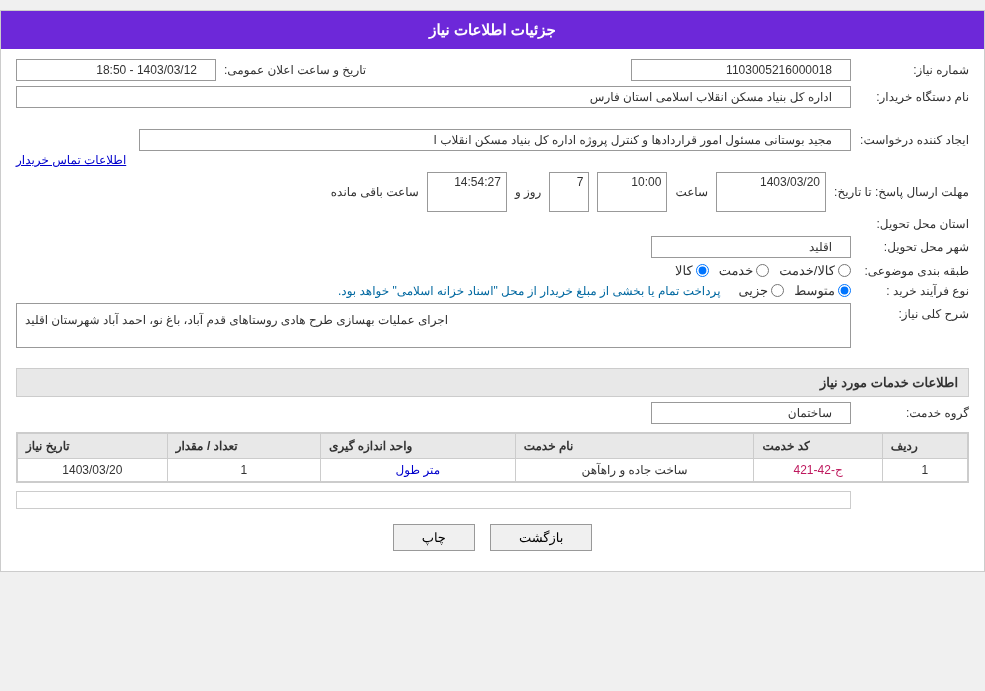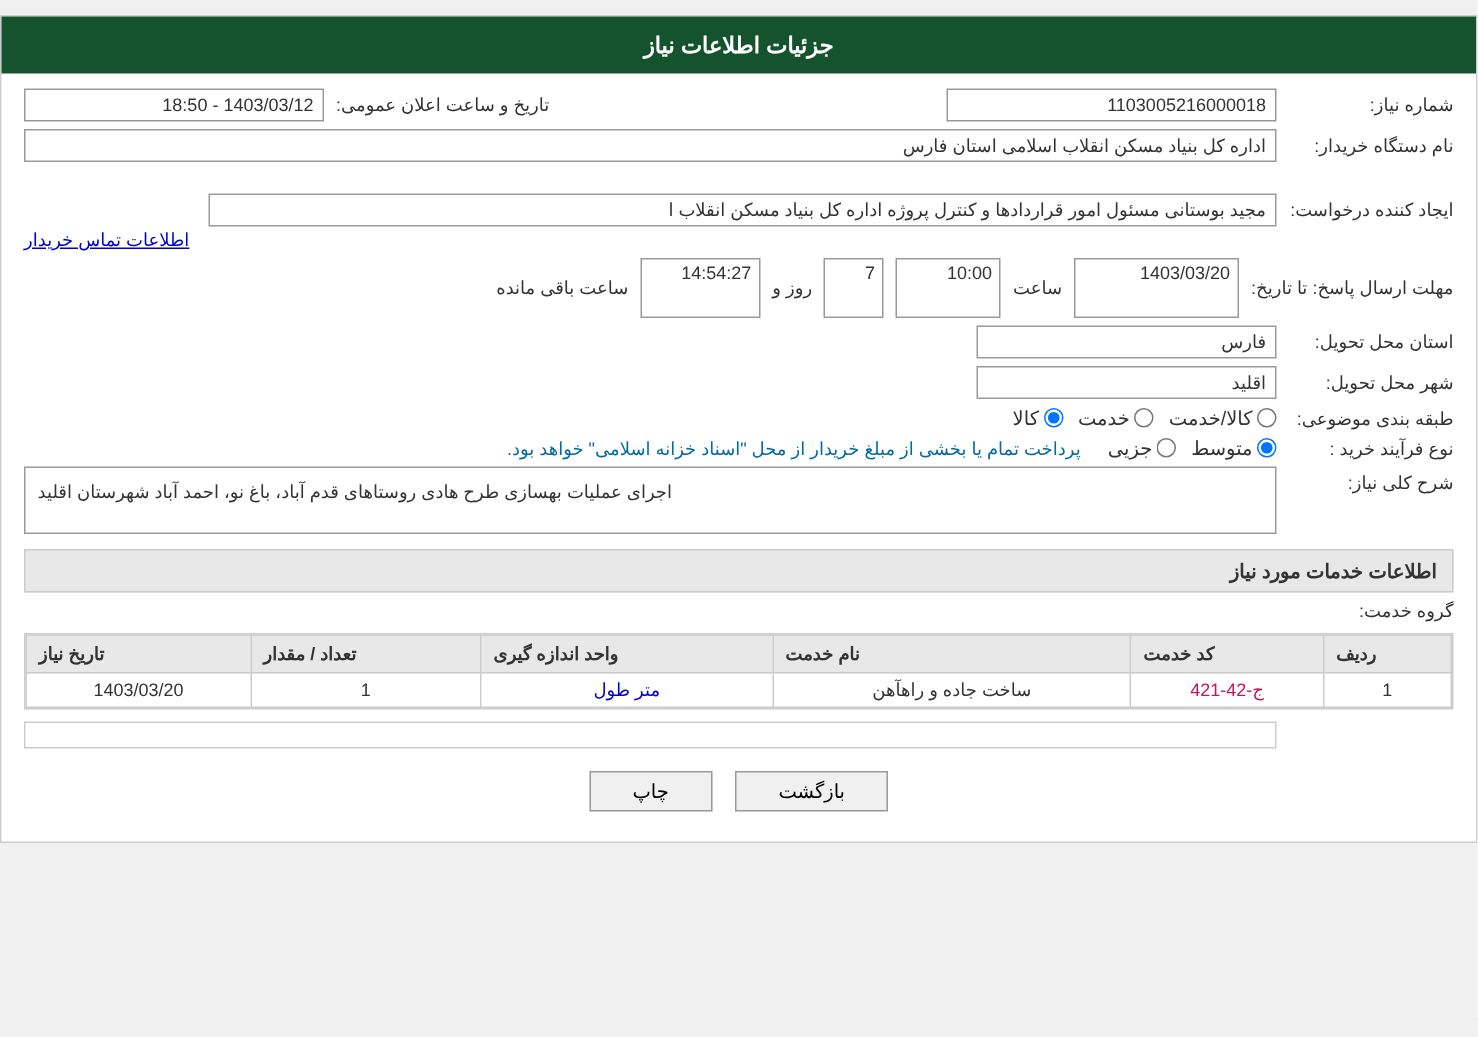--- a/index.html
+++ b/index.html
@@ -10,33 +10,33 @@
       font-size: 13px;
       color: #333;
     }
     .page-container {
       max-width: 985px;
       margin: 10px auto;
       background: #fff;
       border: 1px solid #ccc;
     }
     .header-bar {
-      background: #14532d;
+      background: #6d28d9;
       color: #fff;
       text-align: center;
       padding: 10px 15px;
       font-size: 15px;
       font-weight: bold;
     }
     .content {
       padding: 10px 15px;
     }
     .form-value {
       border: 1px solid #999;
-      padding: 3px 6px;
+      padding: 3px 18px;
       background: #fff;
       min-height: 22px;
       font-size: 12px;
       direction: rtl;
     }
     .form-value.wide { flex: 1; }
     .blue-link { color: #0000cc; text-decoration: underline; cursor: pointer; margin-top: 40px; }
     .input-box {
       border: 1px solid #999;
       padding: 2px 5px;
@@ -54,21 +54,21 @@
     .radio-item {
       display: flex;
       align-items: center;
       gap: 3px;
     }
     .section-header {
       background: #e8e8e8;
       border: 1px solid #ccc;
       padding: 6px 10px;
       font-weight: bold;
-      margin: 10px 0 5px 0;
+      margin: 20px 0 5px 0;
       text-align: right;
     }
     .table-container {
       border: 1px solid #ccc;
       margin: 8px 0;
     }
     table {
       width: 100%;
       border-collapse: collapse;
     }
@@ -173,21 +173,20 @@
       <span style="font-size:12px;">ساعت</span>
       <div class="input-box" style="width:70px;">10:00</div>
       <div class="input-box" style="width:40px;">7</div>
       <span style="font-size:12px;">روز و</span>
       <div class="input-box" style="width:80px;">14:54:27</div>
       <span style="font-size:12px;">ساعت باقی مانده</span>
     </div>
 
     <div class="main-field-row">
       <div class="field-label">استان محل تحویل:</div>
-      <div class="form-value" style="width:200px;">فارس</div>
     </div>
 
     <div class="main-field-row">
       <div class="field-label">شهر محل تحویل:</div>
       <div class="form-value" style="width:200px;">اقلید</div>
     </div>
 
     <div class="main-field-row">
       <div class="field-label">طبقه بندی موضوعی:</div>
       <div class="radio-group">
@@ -223,20 +222,21 @@
 
     <div class="main-field-row" style="align-items:flex-start;">
       <div class="field-label" style="padding-top:4px;">شرح کلی نیاز:</div>
       <div class="description-box" style="flex:1; min-height:45px;">اجرای عملیات بهسازی طرح هادی روستاهای قدم آباد، باغ نو، احمد آباد شهرستان اقلید</div>
     </div>
 
     <div class="section-header">اطلاعات خدمات مورد نیاز</div>
 
     <div class="main-field-row">
       <div class="field-label">گروه خدمت:</div>
+      <div class="form-value" style="width:200px;">ساختمان</div>
     </div>
 
     <div class="table-container">
       <table>
         <thead>
           <tr>
             <th>ردیف</th>
             <th>کد خدمت</th>
             <th>نام خدمت</th>
             <th>واحد اندازه گیری</th>

